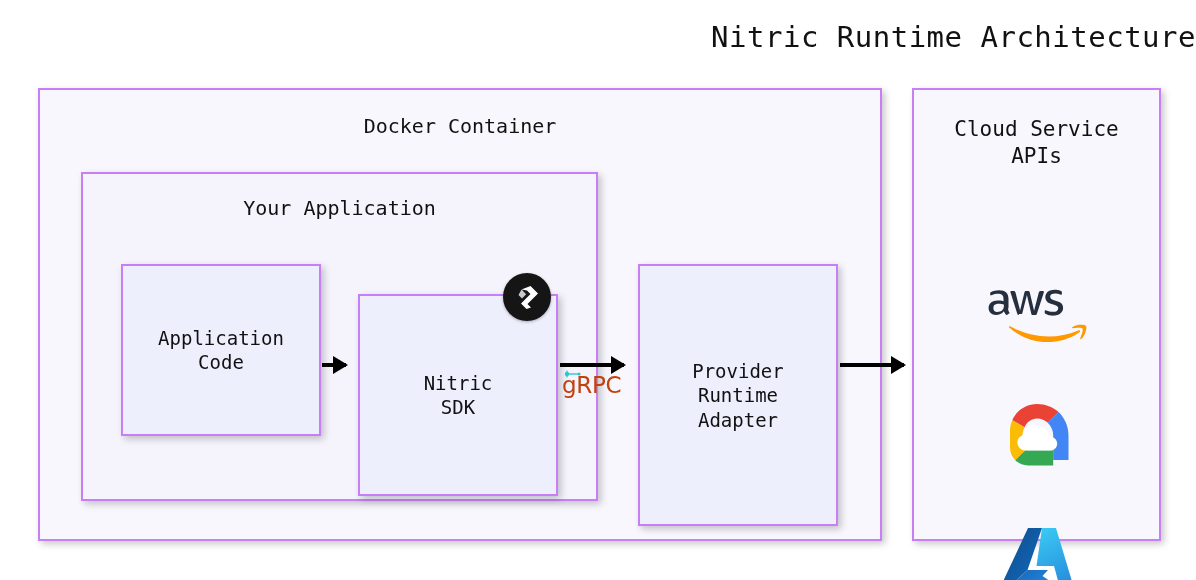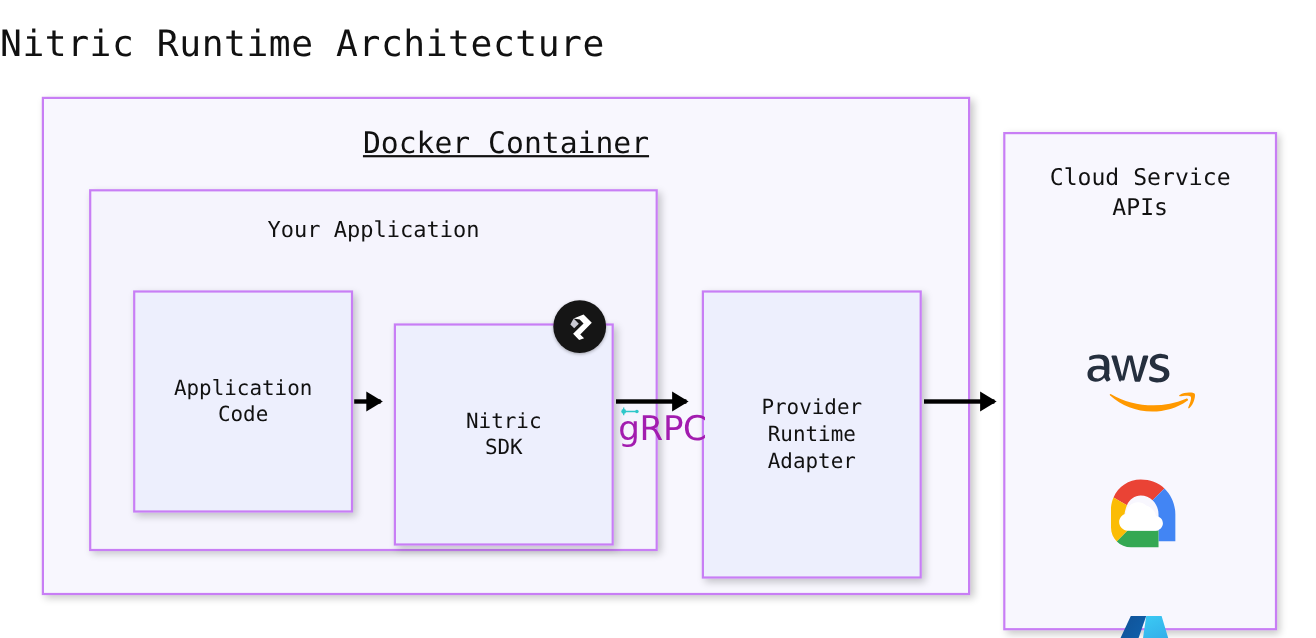--- a/index.html
+++ b/index.html
@@ -18,23 +18,23 @@
   #diagram-root {
     position: absolute;
     inset: 0;
   }
 
   .diagram-title {
     position: absolute;
     left: 0;
     top: 20px;
     width: 1196px;
-    text-align: left;
+    text-align: right;
     font-family: "DejaVu Sans Mono", "Liberation Mono", monospace;
-    font-size: 33px;
+    font-size: 29px;
     letter-spacing: 0.5px;
     color: #111111;
     white-space: pre;
   }
 
   
   .box {
     position: absolute;
     box-sizing: border-box;
     border: 2px solid #c87ef5;
@@ -55,45 +55,44 @@
     left: 0;
     width: 100%;
     text-align: center;
     font-family: "DejaVu Sans Mono", "Liberation Mono", monospace;
     color: #111111;
     white-space: pre-line;
     line-height: 1.28;
   }
   .label-container {
     top: 24px;
-    font-size: 27px;
-    text-decoration: underline;
+    font-size: 20px;
   }
   .label-section {
     top: 22px;
     font-size: 20px;
     text-align: center;
   }
   .label-cloudpanel {
     top: 26px;
     font-size: 21px;
   }
   .label-leaf {
     top: 50%;
     transform: translateY(-50%);
     font-size: 19px;
   }
 
   
   #docker-container { left: 38px;  top: 88px;  width: 844px; height: 453px; }
   #your-application { left: 81px;  top: 172px; width: 517px; height: 329px; }
-  #application-code { left: 121px; top: 264px; width: 200px; height: 202px; padding-left: 47px; }
+  #application-code { left: 121px; top: 264px; width: 200px; height: 172px; padding-left: 47px; }
   #nitric-sdk      { left: 358px; top: 264px; width: 200px; height: 202px; margin-top: 30px; }
   #provider-adapter{ left: 638px; top: 264px; width: 200px; height: 262px; }
-  #cloud-panel     { left: 912px; top: 88px;  width: 249px; height: 453px; margin-top: 32px; }
+  #cloud-panel     { left: 912px; top: 88px;  width: 249px; height: 453px; }
 
   
   .arrow {
     position: absolute;
     height: 4px;
     background: #000000;
   }
   .arrow::after {
     content: "";
     position: absolute;
@@ -109,22 +108,22 @@
   #arrow-code-to-sdk     { left: 322px; top: 363px; width: 24px; }
   #arrow-sdk-to-provider { left: 560px; top: 363px; width: 64px; }
   #arrow-provider-to-cloud { left: 840px; top: 363px; width: 64px; }
 
   
   #grpc-label {
     position: absolute;
     left: 562px;
     top: 372px;
     font-family: "DejaVu Sans", "Liberation Sans", sans-serif;
-    font-size: 31px;
-    color: #a21caf;
+    font-size: 23px;
+    color: #c2410c;
     letter-spacing: -0.3px;
     white-space: nowrap;
   }
   #grpc-mark {
     position: absolute;
     left: 2px;
     top: -3px;
     width: 18px;
     height: 10px;
   }

